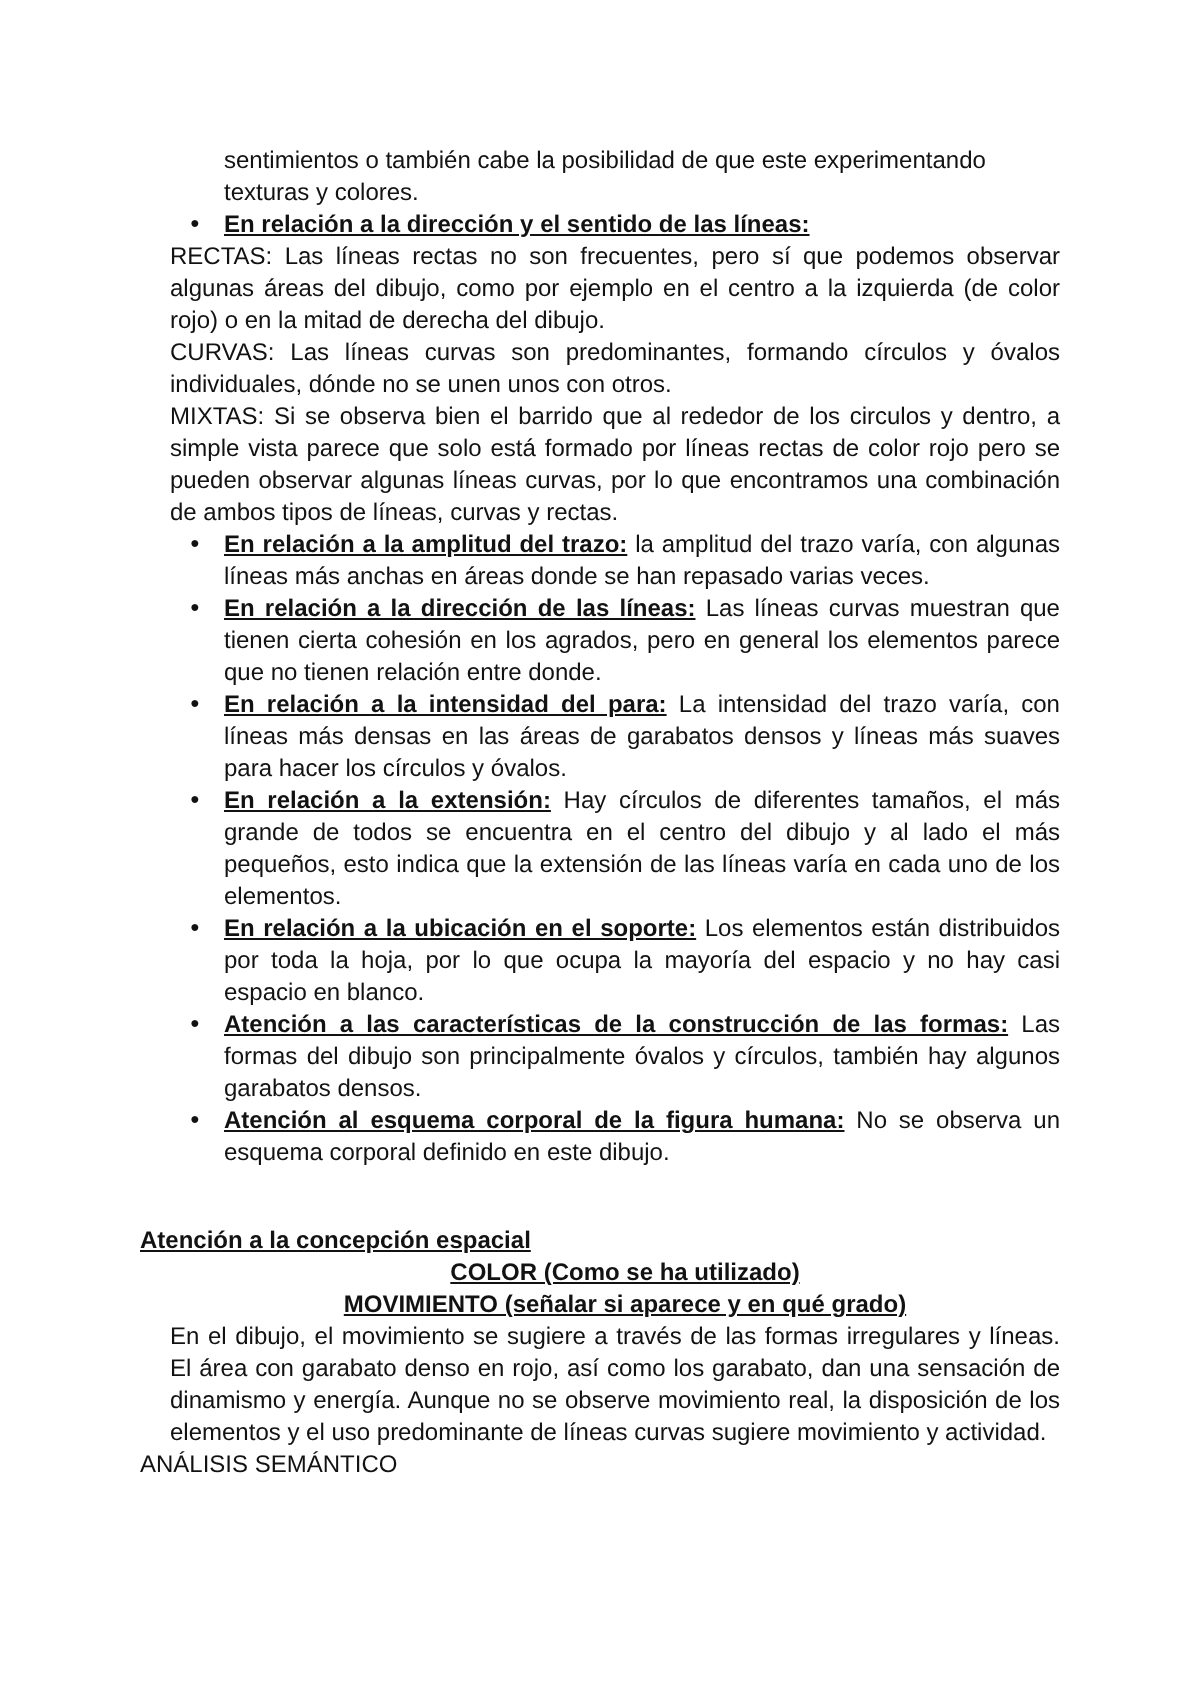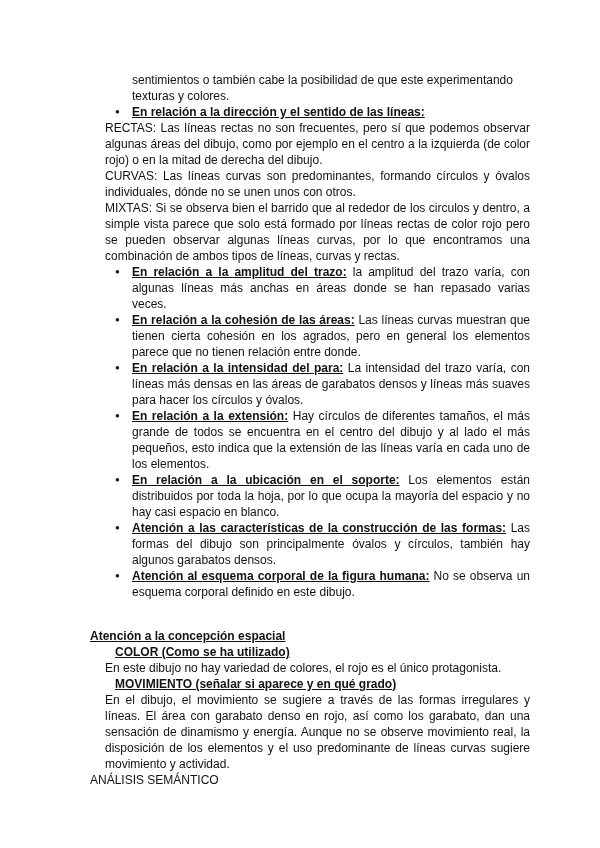--- a/index.html
+++ b/index.html
@@ -7,33 +7,33 @@
   .page {
     position: relative;
     width: 600px;
     height: 848px;
     margin: 0 auto;
     background: #ffffff;
     color: #121212;
     font-family: "Liberation Sans", sans-serif;
     font-size: 12px;
     line-height: 16px;
-    padding: 72px 70px 40px 90px;
+    padding: 72px 70px 40px 70px;
     overflow: hidden;
   }
   p { margin: 0; }
   .b  { font-weight: normal; }
   .bu { font-weight: bold; text-decoration: underline; }
   .cont { margin-left: 42px; text-align: left; }
   .body-par { margin-left: 15px; text-align: justify; }
   .bullet { display: flex; margin-left: 25px; }
   .bullet .marker { flex: 0 0 17px; font-size: 8px; line-height: 16px; color: #121212; }
   .bullet .bt { flex: 1; text-align: justify; }
   .h1 { font-weight: bold; text-decoration: underline; margin-top: 28px; }
-  .sub { font-weight: bold; text-decoration: underline; margin-left: 25px; }
+  .sub { font-weight: bold; text-decoration: underline; margin-left: 25px; text-align: center; }
   .final { font-weight: normal; }
 </style>
 </head>
 <body>
 
 <div class="page">
 
   <p class="cont">sentimientos o también cabe la posibilidad de que este experimentando texturas y colores.</p>
 
   <div class="bullet">
@@ -47,21 +47,21 @@
 
   <p class="body-par"><span class="b">MIXTAS:</span><span> Si se observa bien el barrido que al rededor de los circulos y dentro, a simple vista parece que solo está formado por líneas rectas de color rojo pero se pueden observar algunas líneas curvas, por lo que encontramos una combinación de ambos tipos de líneas, curvas y rectas.</span></p>
 
   <div class="bullet">
     <span class="marker">●</span>
     <span class="bt"><span class="bu">En relación a la amplitud del trazo:</span><span> la amplitud del trazo varía, con algunas líneas más anchas en áreas donde se han repasado varias veces.</span></span>
   </div>
 
   <div class="bullet">
     <span class="marker">●</span>
-    <span class="bt"><span class="bu">En relación a la cohesión de las áreas:</span><span> Las líneas curvas muestran que tienen cierta cohesión en los agrados, pero en general los elementos parece que no tienen relación entre donde.</span></span>
+    <span class="bt"><span class="bu">En relación a la dirección de las líneas:</span><span> Las líneas curvas muestran que tienen cierta cohesión en los agrados, pero en general los elementos parece que no tienen relación entre donde.</span></span>
   </div>
 
   <div class="bullet">
     <span class="marker">●</span>
     <span class="bt"><span class="bu">En relación a la intensidad del para:</span><span> La intensidad del trazo varía, con líneas más densas en las áreas de garabatos densos y líneas más suaves para hacer los círculos y óvalos.</span></span>
   </div>
 
   <div class="bullet">
     <span class="marker">●</span>
     <span class="bt"><span class="bu">En relación a la extensión:</span><span> Hay círculos de diferentes tamaños, el más grande de todos se encuentra en el centro del dibujo y al lado el más pequeños, esto indica que la extensión de las líneas varía en cada uno de los elementos.</span></span>
@@ -78,20 +78,19 @@
   </div>
 
   <div class="bullet">
     <span class="marker">●</span>
     <span class="bt"><span class="bu">Atención al esquema corporal de la figura humana:</span><span> No se observa un esquema corporal definido en este dibujo.</span></span>
   </div>
 
   <p class="h1">Atención a la concepción espacial</p>
 
   <p class="sub">COLOR (Como se ha utilizado)</p>
-  <p class="body-par">En este dibujo no hay variedad de colores, el rojo es el único protagonista.</p>
 
   <p class="sub">MOVIMIENTO (señalar si aparece y en qué grado)</p>
   <p class="body-par">En el dibujo, el movimiento se sugiere a través de las formas irregulares y líneas. El área con garabato denso en rojo, así como los garabato, dan una sensación de dinamismo y energía. Aunque no se observe movimiento real, la disposición de los elementos y el uso predominante de líneas curvas sugiere movimiento y actividad.</p>
 
   <p class="final">ANÁLISIS SEMÁNTICO</p>
 
 </div>
 
 </body></html>

